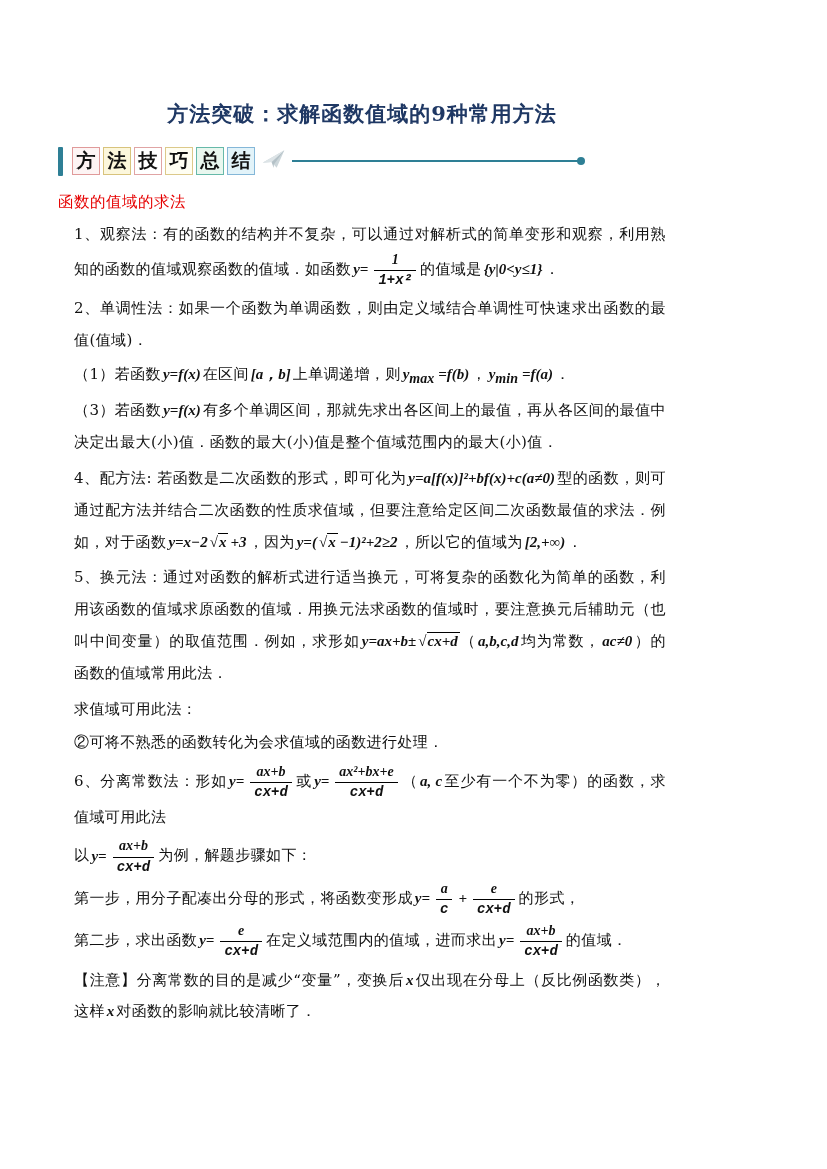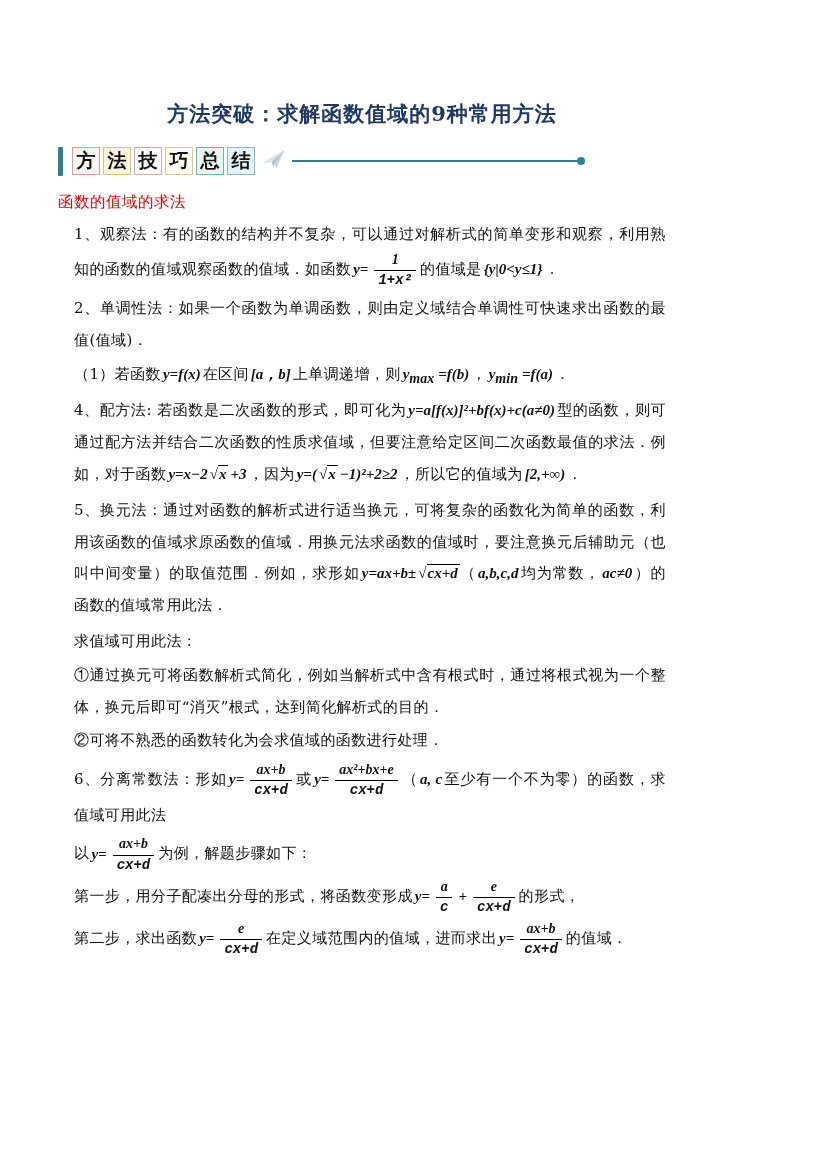--- a/index.html
+++ b/index.html
@@ -89,27 +89,27 @@
 
   <div class="section-heading">函数的值域的求法</div>
 
   <p class="line">1、观察法：有的函数的结构并不复杂，可以通过对解析式的简单变形和观察，利用熟知的函数的值域观察函数的值域．如函数<span class="math">y=</span><span class="frac">
         <span class="num">1</span>
         <span class="den">1+x²</span>
       </span>的值域是<span class="math">{y|0&lt;y≤1}</span>．</p>
 
   <p class="line tight">2、单调性法：如果一个函数为单调函数，则由定义域结合单调性可快速求出函数的最值(值域)．</p>
   <p class="line tight">（1）若函数<span class="math">y=f(x)</span>在区间<span class="math">[a，b]</span>上单调递增，则<span class="math">y<sub>max</sub></span><span class="math">=f(b)</span>，<span class="math">y<sub>min</sub></span><span class="math">=f(a)</span>．</p>
+  <p class="line">（3）若函数<span class="math">y=f(x)</span>有多个单调区间，那就先求出各区间上的最值，再从各区间的最值中决定出最大(小)值．函数的最大(小)值是整个值域范围内的最大(小)值．</p>
 
 
   <p class="line">4、配方法: 若函数是二次函数的形式，即可化为<span class="math">y=a[f(x)]²+bf(x)+c(a≠0)</span>型的函数，则可通过配方法并结合二次函数的性质求值域，但要注意给定区间二次函数最值的求法．例如，对于函数<span class="math">y=x−2</span><span class="sqrt"><span class="rad">√</span><span class="vinc">x</span></span><span class="math">+3</span>，因为<span class="math">y=(</span><span class="sqrt"><span class="rad">√</span><span class="vinc">x</span></span><span class="math">−1)²+2≥2</span>，所以它的值域为<span class="math">[2,+∞)</span>．</p>
 
   <p class="line">5、换元法：通过对函数的解析式进行适当换元，可将复杂的函数化为简单的函数，利用该函数的值域求原函数的值域．用换元法求函数的值域时，要注意换元后辅助元（也叫中间变量）的取值范围．例如，求形如<span class="math">y=ax+b±</span><span class="sqrt"><span class="rad">√</span><span class="vinc">cx+d</span></span>（<span class="math">a,b,c,d</span>均为常数，<span class="math">ac≠0</span>）的函数的值域常用此法．</p>
   <p class="line tight">求值域可用此法：</p>
-  <p class="line tight">①通过换元可将函数解析式简化，例如当解析式中含有根式时，通过将根式视为一个整体，换元后即可“消灭”根式，达到简化解析式的目的．</p>
   <p class="line">②可将不熟悉的函数转化为会求值域的函数进行处理．</p>
 
   <p class="line">6、分离常数法：形如<span class="math">y=</span><span class="frac">
         <span class="num">ax+b</span>
         <span class="den">cx+d</span>
       </span>或<span class="math">y=</span><span class="frac">
         <span class="num">ax²+bx+e</span>
         <span class="den">cx+d</span>
       </span>（<span class="math">a, c</span>至少有一个不为零）的函数，求值域可用此法</p>
   <p class="line">以<span class="math">y=</span><span class="frac">
@@ -123,15 +123,16 @@
         <span class="num">e</span>
         <span class="den">cx+d</span>
       </span>的形式，</p>
   <p class="line">第二步，求出函数<span class="math">y=</span><span class="frac">
         <span class="num">e</span>
         <span class="den">cx+d</span>
       </span>在定义域范围内的值域，进而求出<span class="math">y=</span><span class="frac">
         <span class="num">ax+b</span>
         <span class="den">cx+d</span>
       </span>的值域．</p>
+  <p class="line">【注意】分离常数的目的是减少“变量”，变换后<span class="math">x</span>仅出现在分母上（反比例函数类），这样<span class="math">x</span>对函数的影响就比较清晰了．</p>
 
 
 </div>
 
 </body></html>

